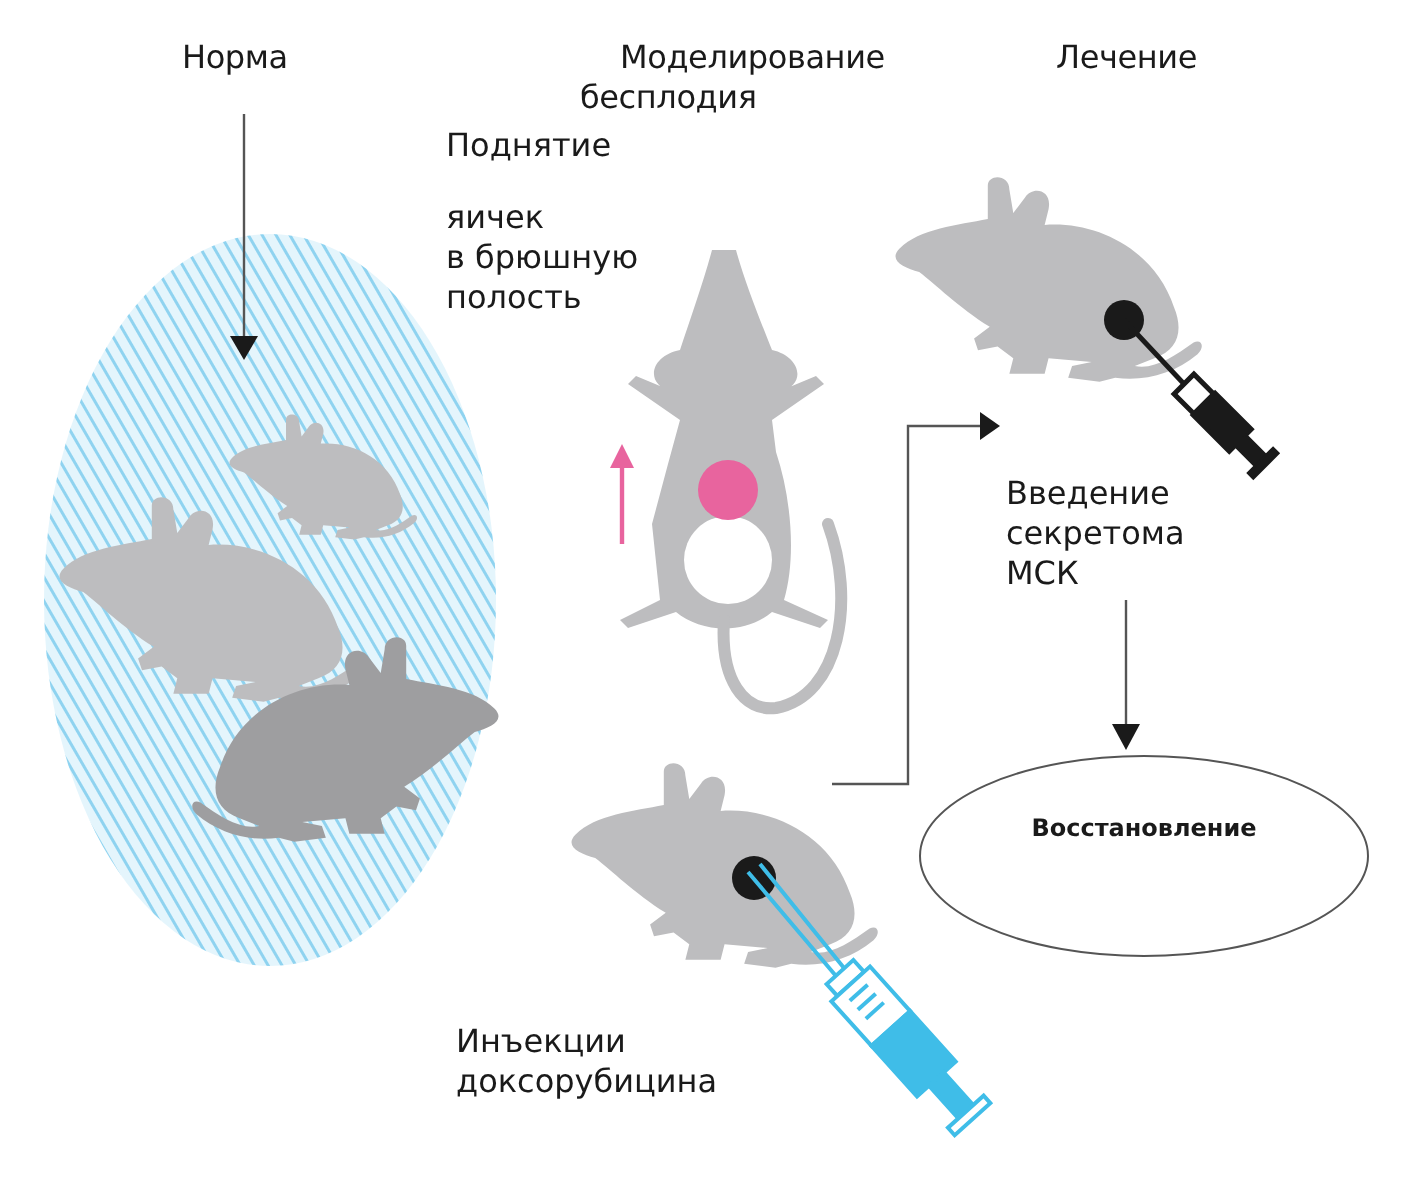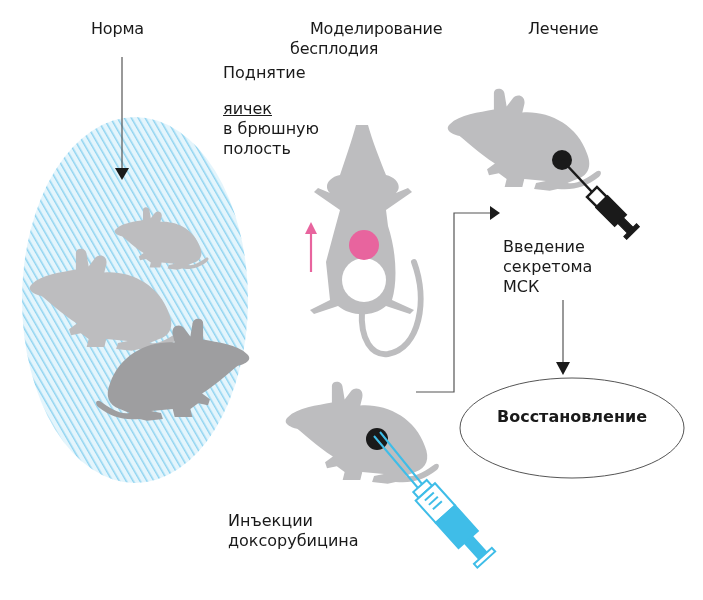--- a/index.html
+++ b/index.html
@@ -3,21 +3,21 @@
 <meta charset="utf-8">
 <style>
   html, body { margin: 0; padding: 0; background: #ffffff; }
   body { width: 703px; height: 600px; position: relative; overflow: hidden;
          font-family: "DejaVu Sans", "Liberation Sans", sans-serif; color: #1a1a1a; }
   .stage { position: absolute; left: 0; top: 0; width: 703px; height: 600px; }
   svg.art { position: absolute; left: 0; top: 0; }
   .lbl { position: absolute; white-space: pre; line-height: 1.15; }
   .hdr { font-weight: normal; font-size: 16px; letter-spacing: -0.2px; }
   .body { font-size: 16px; }
-  .outcome { font-weight: bold; font-size: 16px; text-align: center; }
+  .outcome { font-weight: bold; font-size: 12px; text-align: center; }
 </style>
 </head>
 <body>
 
 <div class="stage">
 
 <svg class="art" width="703" height="600" viewBox="0 0 703 600">
   <defs>
     <pattern id="hatch" width="6" height="6" patternUnits="userSpaceOnUse" patternTransform="rotate(-30)">
       <rect width="6" height="6" fill="#e4f5fc"></rect>
@@ -102,21 +102,21 @@
     </g>
   </g>
 </svg>
 
 <div class="lbl hdr" style="left:91px; top:20px;">Норма</div>
 <div class="lbl hdr" style="left:290px; top:20px;margin-left:20px;">Моделирование</div>
 <div class="lbl hdr" style="left:290px; top:40px;">бесплодия</div>
 <div class="lbl hdr" style="left:508px; top:20px;margin-left:20px;">Лечение</div>
 
 <div class="lbl body" style="left:223px; top:64px;">Поднятие</div>
-<div class="lbl body" style="left:223px; top:100px;text-decoration:underline;">яичек</div>
+<div class="lbl body" style="left:223px; top:100px;">яичек</div>
 <div class="lbl body" style="left:223px; top:120px;">в брюшную</div>
 <div class="lbl body" style="left:223px; top:140px;">полость</div>
 
 <div class="lbl body" style="left:503px; top:238px;">Введение</div>
 <div class="lbl body" style="left:503px; top:258px;">секретома</div>
 <div class="lbl body" style="left:503px; top:278px;">МСК</div>
 
 <div class="lbl body" style="left:228px; top:512px;">Инъекции</div>
 <div class="lbl body" style="left:228px; top:532px;">доксорубицина</div>
 

